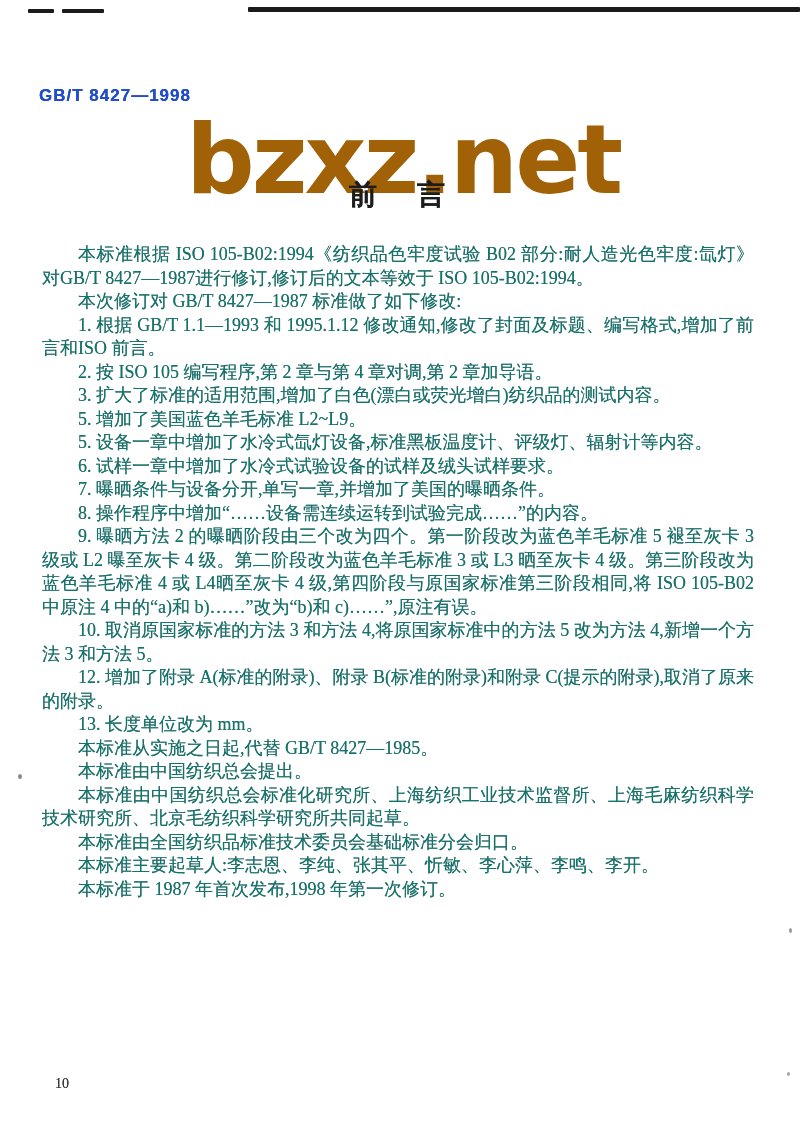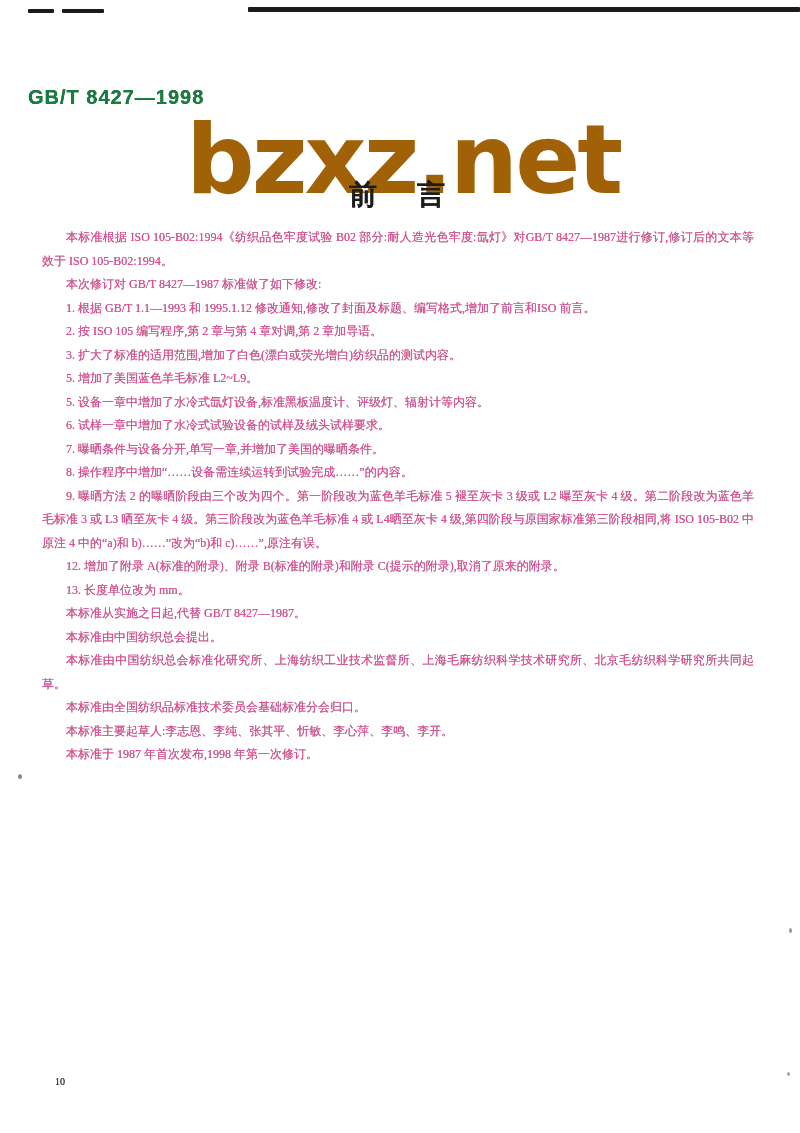--- a/index.html
+++ b/index.html
@@ -16,26 +16,26 @@
   .dash-1 { left: 28px;  top: 9px;  width: 26px;  height: 4px; }
   .dash-2 { left: 62px;  top: 9px;  width: 42px;  height: 4px; }
   .dash-3 { left: 248px; top: 7px;  width: 552px; height: 5px; }
   .speck { position: absolute; background: #8a8a8a; border-radius: 50%; }
   .speck-a { left: 18px;  top: 774px;  width: 4px; height: 5px; }
   .speck-b { left: 789px; top: 928px;  width: 3px; height: 5px; background:#9a9a9a; }
   .speck-c { left: 787px; top: 1072px; width: 3px; height: 4px; background:#a5a5a5; }
 
   .doc-code {
     position: absolute;
-    left: 28px; top: 86px;
+    left: 39px; top: 86px;
     font-family: "Liberation Sans", "DejaVu Sans", sans-serif;
     font-weight: bold;
-    font-size: 20px;
+    font-size: 17px;
     letter-spacing: 1px;
-    color: #15803d;
+    color: #1d4ed8;
     text-shadow: 0 0 0.6px #333;
   }
   .watermark {
     position: absolute;
     left: 186px; top: 112px;
     font-family: "DejaVu Sans", sans-serif;
     font-weight: bold;
     font-size: 96px;
     line-height: 96px;
     letter-spacing: -3px;
@@ -50,37 +50,37 @@
     text-align: center;
     font-size: 28px;
     font-weight: bold;
     letter-spacing: 6px;
     color: #1c1c1c;
     z-index: 1;
     text-shadow: 0 0 0.6px #333;
   }
   .body-text {
     position: absolute;
-    left: 42px; top: 226px;
+    left: 42px; top: 243px;
     width: 712px;
     z-index: 1;
-    color: #ec4899;
-    font-size: 12px;
+    color: #0f766e;
+    font-size: 18px;
     line-height: 23.5px;
     text-shadow: 0 0 0.5px rgba(20,20,20,0.55);
   }
   .body-text p {
     margin: 0;
     text-indent: 2em;
     text-align: justify;
   }
   .page-number {
     position: absolute;
     left: 55px; top: 1076px;
-    font-size: 10px;
+    font-size: 14px;
     color: #3a3a3a;
     z-index: 1;
     text-shadow: 0 0 0.5px #444;
   }
 </style>
 </head>
 <body>
 
 <div class="page">
 
@@ -102,23 +102,24 @@
     <p>本次修订对 GB/T 8427—1987 标准做了如下修改:</p>
     <p>1. 根据 GB/T 1.1—1993 和 1995.1.12 修改通知,修改了封面及标题、编写格式,增加了前言和ISO 前言。</p>
     <p>2. 按 ISO 105 编写程序,第 2 章与第 4 章对调,第 2 章加导语。</p>
     <p>3. 扩大了标准的适用范围,增加了白色(漂白或荧光增白)纺织品的测试内容。</p>
     <p>5. 增加了美国蓝色羊毛标准 L2~L9。</p>
     <p>5. 设备一章中增加了水冷式氙灯设备,标准黑板温度计、评级灯、辐射计等内容。</p>
     <p>6. 试样一章中增加了水冷式试验设备的试样及绒头试样要求。</p>
     <p>7. 曝晒条件与设备分开,单写一章,并增加了美国的曝晒条件。</p>
     <p>8. 操作程序中增加“……设备需连续运转到试验完成……”的内容。</p>
     <p>9. 曝晒方法 2 的曝晒阶段由三个改为四个。第一阶段改为蓝色羊毛标准 5 褪至灰卡 3 级或 L2 曝至灰卡 4 级。第二阶段改为蓝色羊毛标准 3 或 L3 晒至灰卡 4 级。第三阶段改为蓝色羊毛标准 4 或 L4晒至灰卡 4 级,第四阶段与原国家标准第三阶段相同,将 ISO 105-B02 中原注 4 中的“a)和 b)……”改为“b)和 c)……”,原注有误。</p>
+    <p>10. 取消原国家标准的方法 3 和方法 4,将原国家标准中的方法 5 改为方法 4,新增一个方法 3 和方法 5。</p>
     <p>12. 增加了附录 A(标准的附录)、附录 B(标准的附录)和附录 C(提示的附录),取消了原来的附录。</p>
     <p>13. 长度单位改为 mm。</p>
-    <p>本标准从实施之日起,代替 GB/T 8427—1987。</p>
+    <p>本标准从实施之日起,代替 GB/T 8427—1985。</p>
     <p>本标准由中国纺织总会提出。</p>
     <p>本标准由中国纺织总会标准化研究所、上海纺织工业技术监督所、上海毛麻纺织科学技术研究所、北京毛纺织科学研究所共同起草。</p>
     <p>本标准由全国纺织品标准技术委员会基础标准分会归口。</p>
     <p>本标准主要起草人:李志恩、李纯、张其平、忻敏、李心萍、李鸣、李开。</p>
     <p>本标准于 1987 年首次发布,1998 年第一次修订。</p>
   </div>
 
   <div class="page-number">10</div>
 
 </div>

